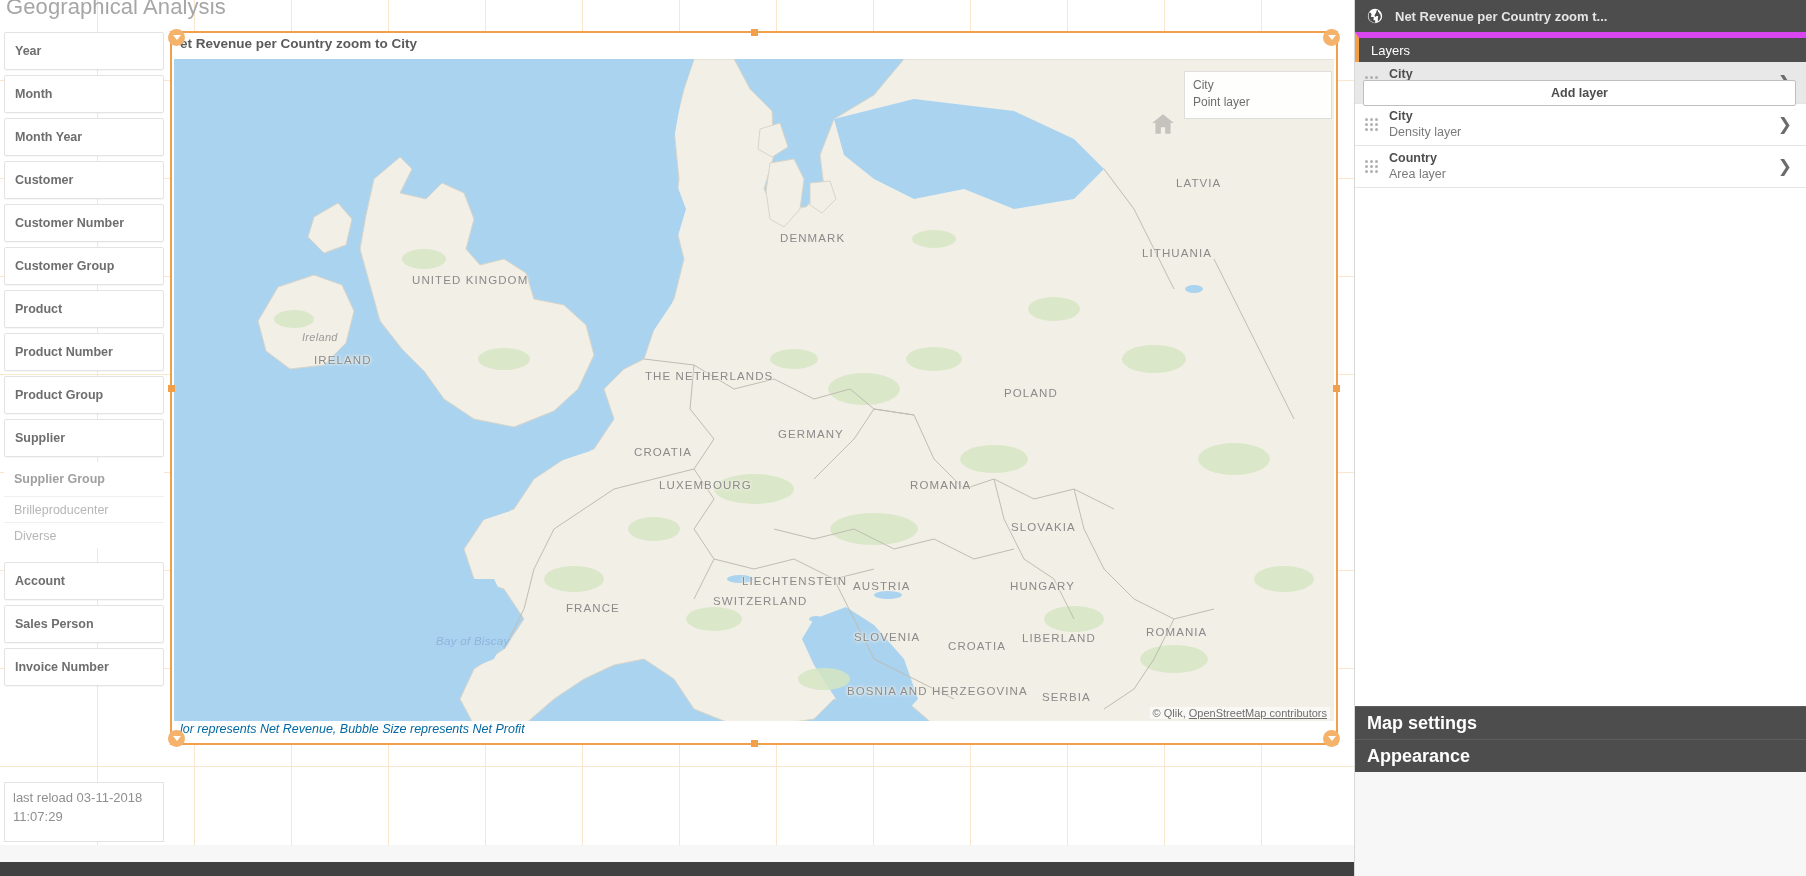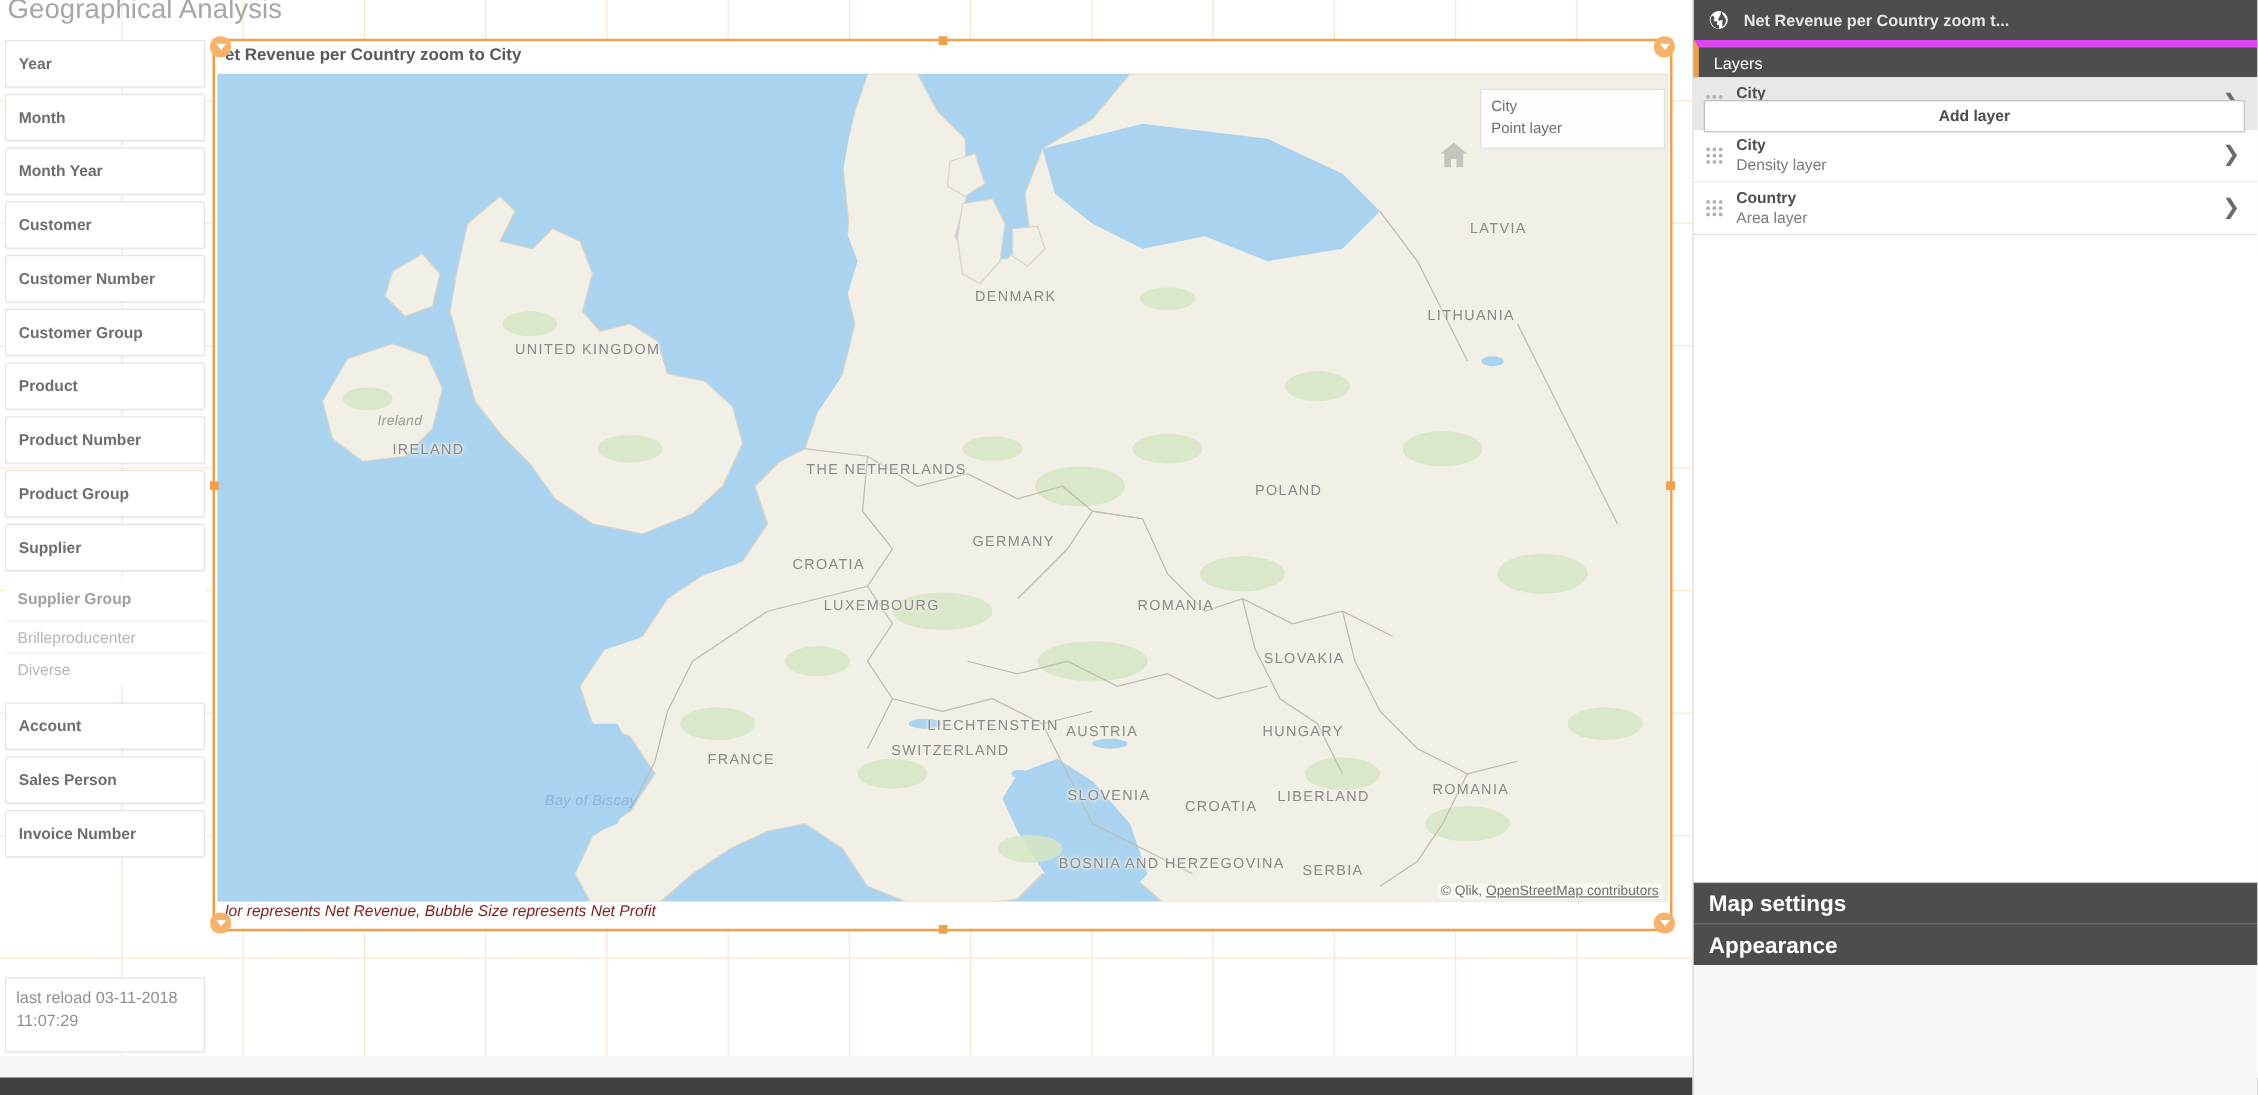--- a/index.html
+++ b/index.html
@@ -69,21 +69,21 @@
     position: absolute; left: 8px; top: 3px; height: 24px;
     font-size: 13.5px; font-weight: bold; color: #5b5b5b;
     white-space: nowrap;
   }
   #map-canvas {
     position: absolute; left: 2px; top: 26px; right: 2px; bottom: 22px;
     overflow: hidden; background: #aad3f0;
   }
   #map-footer {
     position: absolute; left: 8px; bottom: 1px; height: 20px;
-    font-size: 12.5px; font-style: italic; color: #7f1d1d;
+    font-size: 12.5px; font-style: italic; color: #0369a1;
     white-space: nowrap;
   }
   .handle {
     position: absolute; width: 17px; height: 17px; border-radius: 50%;
     background: #f5b26b; z-index: 30;
     display: flex; align-items: center; justify-content: center;
   }
   .handle i {
     display: block; width: 0; height: 0;
     border-left: 4px solid transparent; border-right: 4px solid transparent;

